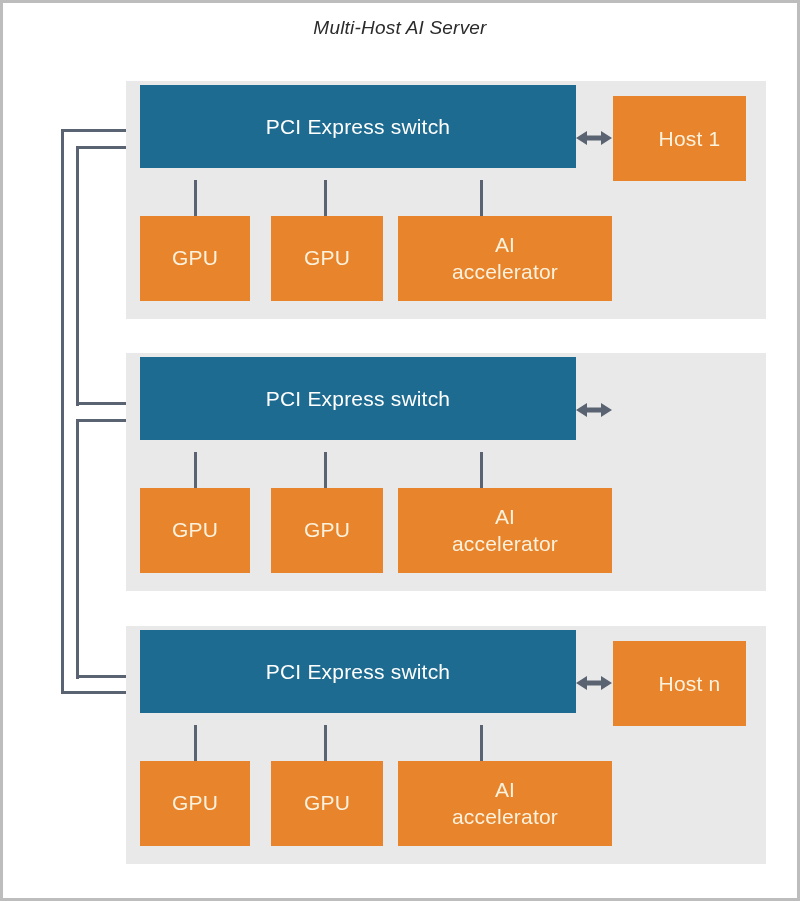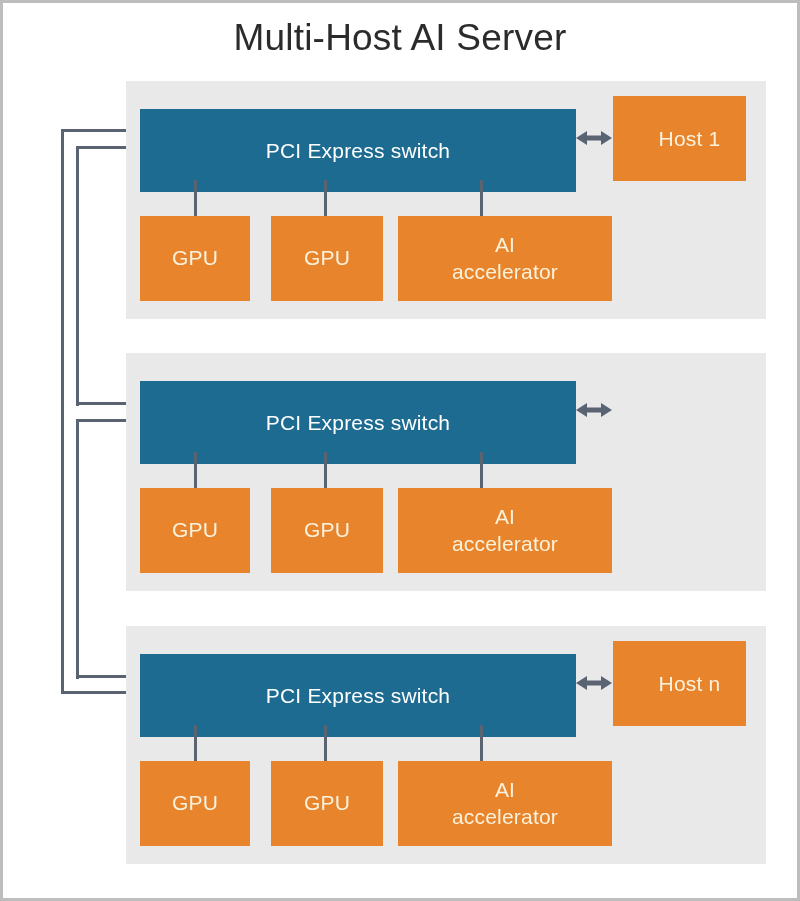--- a/index.html
+++ b/index.html
@@ -8,32 +8,32 @@
   }
   *{margin:0;padding:0;box-sizing:border-box;}
   html,body{background:#fff;}
   body{font-family:"Liberation Sans",sans-serif;}
   .page{
     position:relative;width:800px;height:901px;background:#ffffff;
     border:3px solid var(--page-border);overflow:hidden;
   }
   .title{
     position:absolute;top:14px;left:0;width:100%;text-align:center;
-    font-size:37px;font-weight:500;color:var(--title-text);letter-spacing:.2px;
+    font-size:19px;font-weight:500;color:var(--title-text);letter-spacing:.2px;font-style:italic;
   }
   .panel{
     position:absolute;left:123px;width:640px;height:238px;background:var(--panel-bg);
   }
   .panel.p1{top:78px}.panel.p2{top:350px}.panel.p3{top:623px}
   .box{
     position:absolute;display:flex;align-items:center;justify-content:center;
     text-align:center;font-weight:500;letter-spacing:.2px;
   }
   .switch{
-    left:14px;top:28px;width:436px;height:83px;background:var(--teal);
+    left:14px;top:4px;width:436px;height:83px;background:var(--teal);
     color:var(--switch-text);font-size:21px;
   }
   .host{
     left:487px;top:15px;width:133px;height:85px;background:var(--orange);
     color:var(--device-text);font-size:21px;padding-left:20px;
   }
   .device{
     top:135px;height:85px;background:var(--orange);color:var(--device-text);
     font-size:21px;line-height:1.25;white-space:pre-line;
   }

